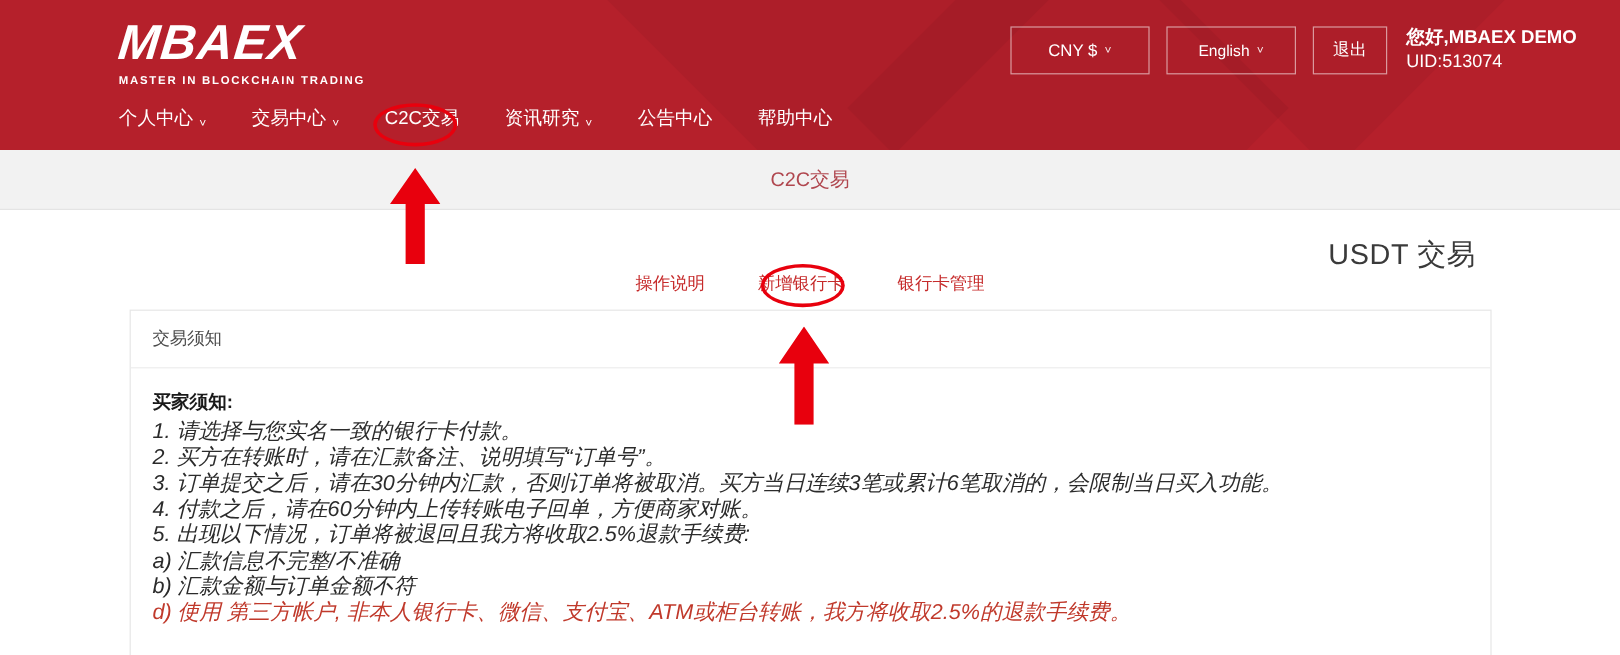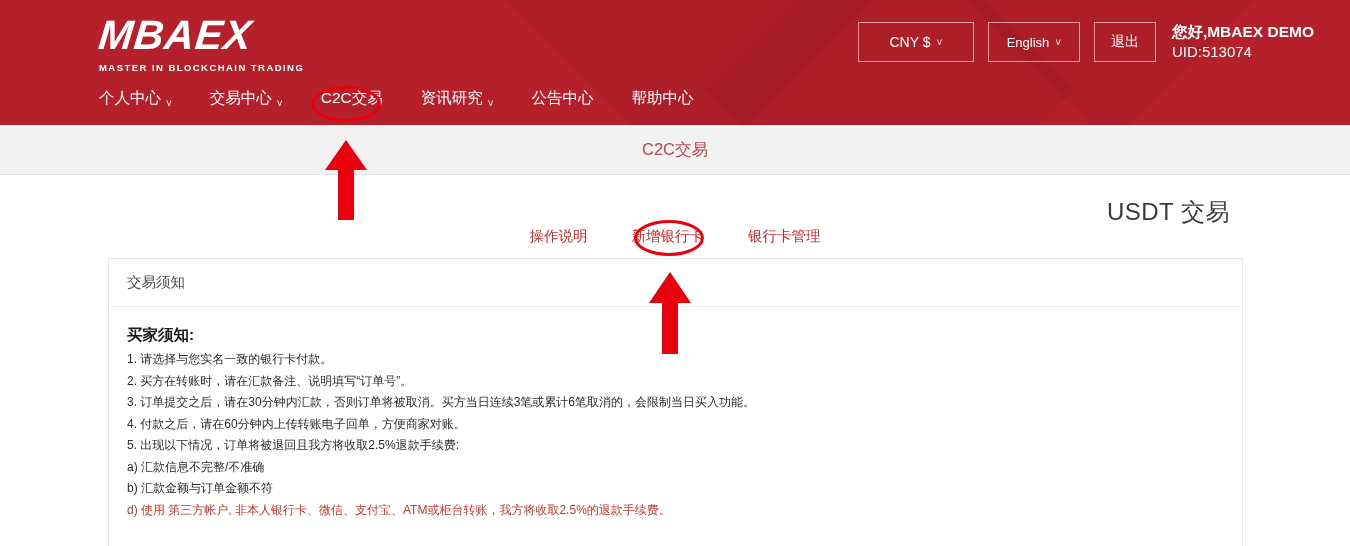--- a/index.html
+++ b/index.html
@@ -50,21 +50,21 @@
   .ctrl-btn {
     border: 1px solid rgba(255,255,255,0.55);
     color: #ffffff; background: transparent;
     font-size: 14px; padding: 0 18px; height: 40px;
     display: flex; align-items: center; justify-content: center;
     gap: 6px; white-space: nowrap; cursor: pointer;
     font-family: "Liberation Sans", sans-serif;
   }
   .ctrl-btn .caret { font-size: 10px; opacity: .9; }
   #btn-currency { width: 116px; }
-  #btn-lang { width: 92px; font-size: 13px; }
+  #btn-lang { width: 108px; font-size: 13px; }
   #btn-logout { width: 62px; padding: 0; }
   .user-info { color: #ffffff; line-height: 1.32; margin-left: 2px; margin-right: 36px; }
   .user-greet { font-size: 15.5px; font-weight: bold; white-space: nowrap; }
   .user-uid { font-size: 15px; white-space: nowrap; }
 
   
   .nav { position: absolute; left: 99px; top: 88px; display: flex; align-items: center; }
   .nav-item {
     color: #ffffff; font-size: 15.5px; margin-right: 38px;
     display: flex; align-items: flex-end; gap: 5px; cursor: pointer;
@@ -97,21 +97,21 @@
     position: absolute; left: 108px; top: 258px; width: 1135px; height: 300px;
     border: 1px solid #e6e6e6; background: #fff;
   }
   .panel-head {
     height: 48px; display: flex; align-items: center; padding-left: 18px;
     border-bottom: 1px solid #ededed; font-size: 14.5px; color: #4a4a4a;
   }
   .panel-body { padding: 18px 18px 0 18px; }
   .notice-title { font-size: 15.5px; font-weight: bold; color: #1a1a1a; margin-bottom: 3px; }
   .notice-line {
-    font-size: 12px; color: #2b2b2b; line-height: 21.5px; white-space: nowrap;
+    font-size: 18px; color: #2b2b2b; line-height: 21.5px; white-space: nowrap; font-style: italic;
   }
   .notice-line.red { color: #c0392b; }
 
   
   .ellipse {
     position: absolute; border: 3px solid #e8000d; border-radius: 50%;
     pointer-events: none;
   }
   #ellipse-c2c { left: 311px; top: 86px; width: 70px; height: 36px; }
   #ellipse-addcard { left: 634px; top: 220px; width: 70px; height: 36px; }

